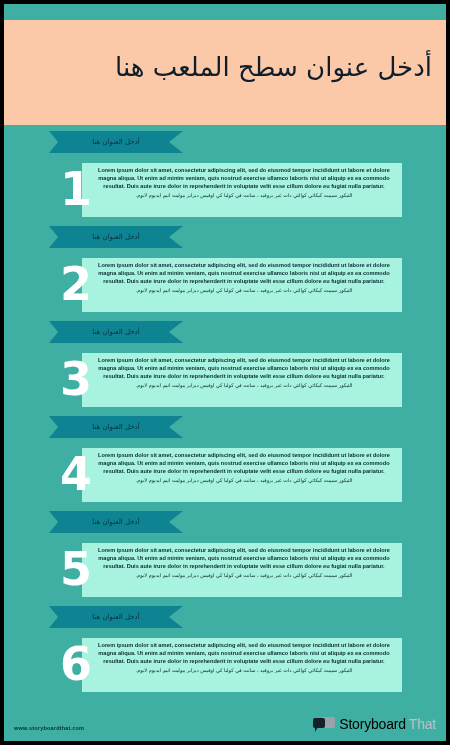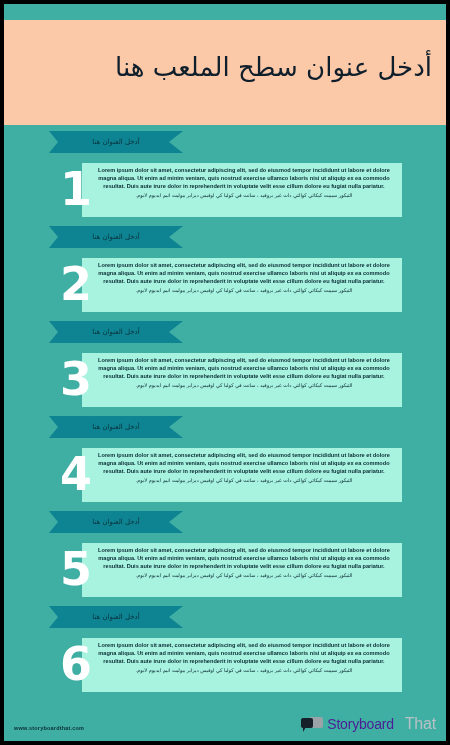--- a/index.html
+++ b/index.html
@@ -205,29 +205,29 @@
     left: 2px;
     top: 9px;
     width: 0;
     height: 0;
     border-left: 3px solid #16202A;
     border-bottom: 5px solid transparent;
   }
   .logo-word {
     font-family: "Liberation Sans", sans-serif;
     font-size: 14px;
-    color: #4c1d95;
+    color: #000000;
     letter-spacing: -0.2px;
   }
   .logo-word-that {
     font-family: "Liberation Sans", sans-serif;
-    font-size: 16px;
+    font-size: 14px;
     color: #B9C1C6;
     letter-spacing: -0.2px;
-    margin-left: 11px;
+    margin-left: 3px;
   }
 </style>
 </head>
 <body>
 
 <div id="page">
 
   <div id="header">
     <div id="header-title">أدخل عنوان سطح الملعب هنا</div>
   </div>

